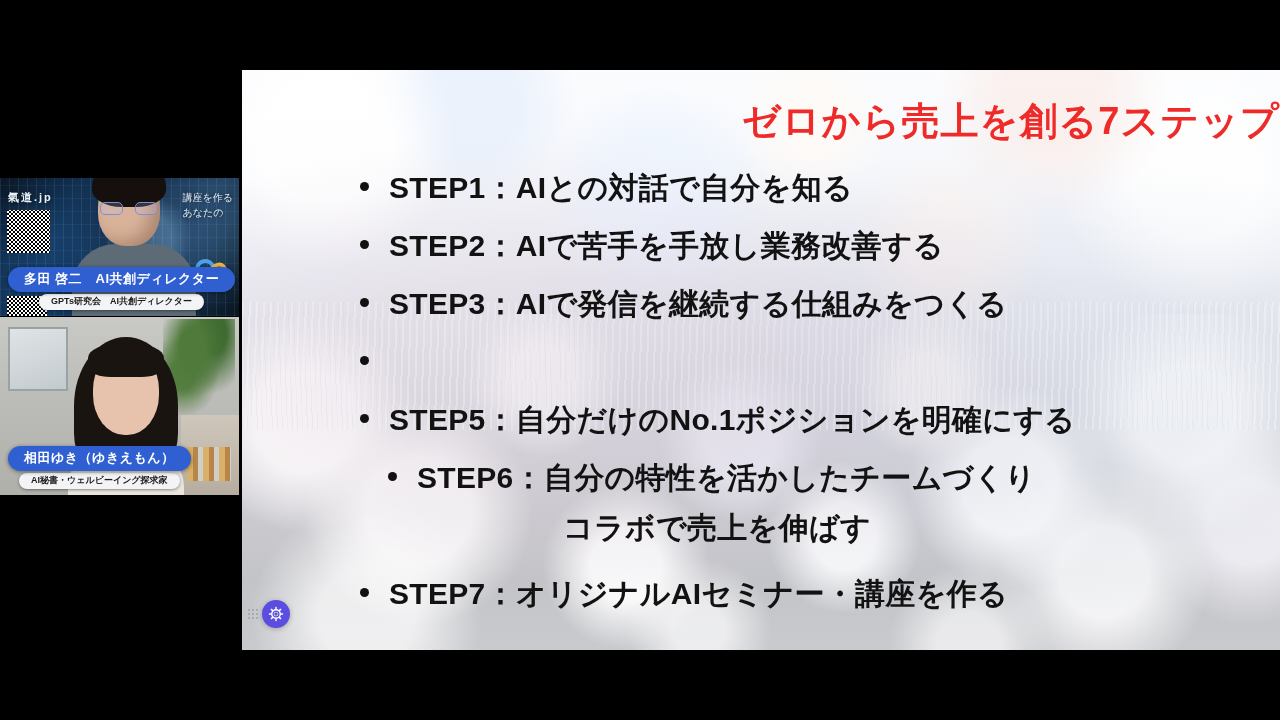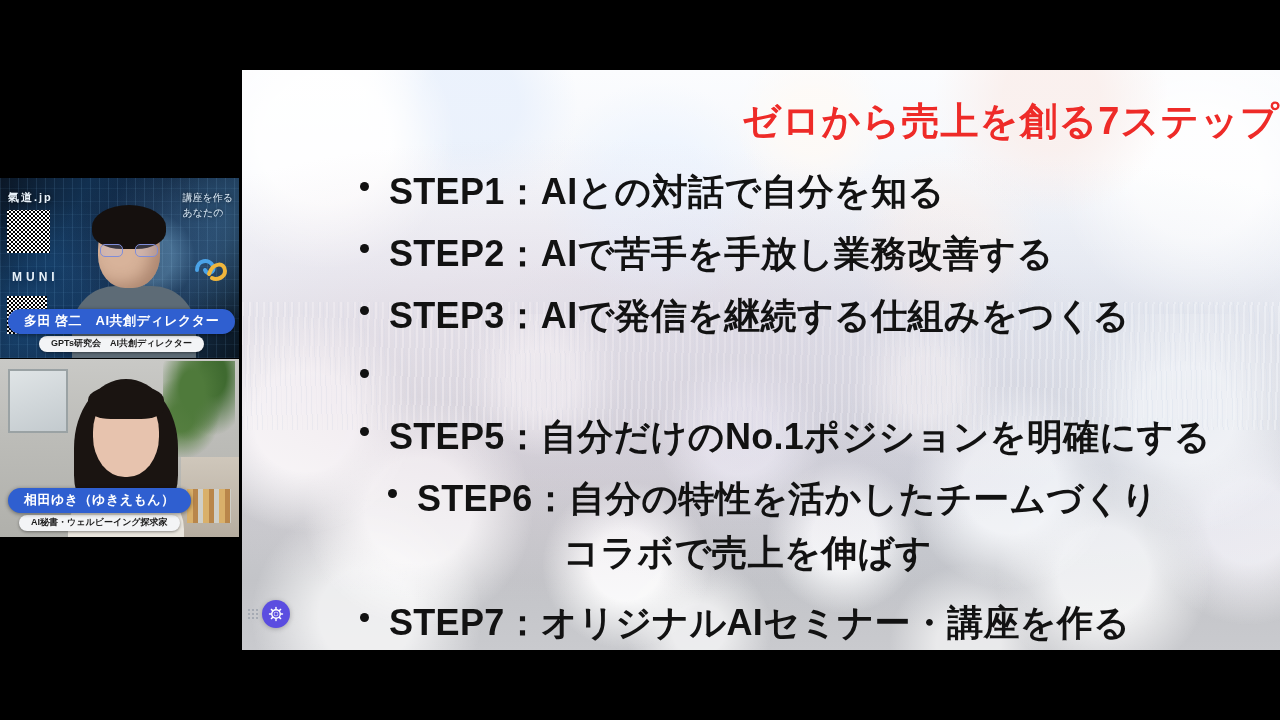--- a/index.html
+++ b/index.html
@@ -9,21 +9,21 @@
     width:1280px; height:720px; overflow:hidden; position:relative;
     font-family:"Liberation Sans","DejaVu Sans",sans-serif;
   }
 
   
   #video-strip{
     position:absolute; left:0; top:178px; width:239px; height:359px;
     background:#000;
   }
   .tile{ position:relative; width:239px; overflow:hidden; background:#05070c; }
-  #tile-speaker{ height:180px; }
+  #tile-speaker{ height:138px; }
   #tile-listener{ height:178px; margin-top:1px; }
 
   
   .bg-tech{
     position:absolute; inset:0;
     background:
       radial-gradient(circle at 62% 44%, rgba(120,170,210,.42) 0 14%, rgba(40,70,110,.25) 26%, rgba(0,0,0,0) 52%),
       radial-gradient(circle at 86% 30%, rgba(90,150,200,.30) 0 10%, rgba(0,0,0,0) 40%),
       radial-gradient(circle at 20% 70%, rgba(30,90,150,.35) 0 18%, rgba(0,0,0,0) 46%),
       linear-gradient(115deg,#0b1726 0%,#123050 28%,#0d2038 52%,#18324e 74%,#091520 100%);
@@ -217,21 +217,21 @@
   }
   .bullet-row{
     display:flex; align-items:flex-start; margin-bottom:10px;
     min-height:48px;
   }
   .bullet-dot{
     flex:0 0 auto; width:9px; height:9px; border-radius:50%; background:#111;
     margin:16px 20px 0 0;
   }
   .bullet-text{
-    color:#121212; font-size:36px; font-weight:700; line-height:1.45;
+    color:#121212; font-size:30px; font-weight:700; line-height:1.45;
     letter-spacing:.3px; white-space:nowrap;
   }
   .bullet-row.indented{ padding-left:28px; }
   .bullet-row.nodot .bullet-dot{ visibility:hidden; }
   .bullet-row.nodot{ padding-left:174px; margin-top:-8px; margin-bottom:18px; }
 
   
   #slide-widget{
     position:absolute; left:6px; bottom:22px; display:flex; align-items:center; gap:4px;
   }

